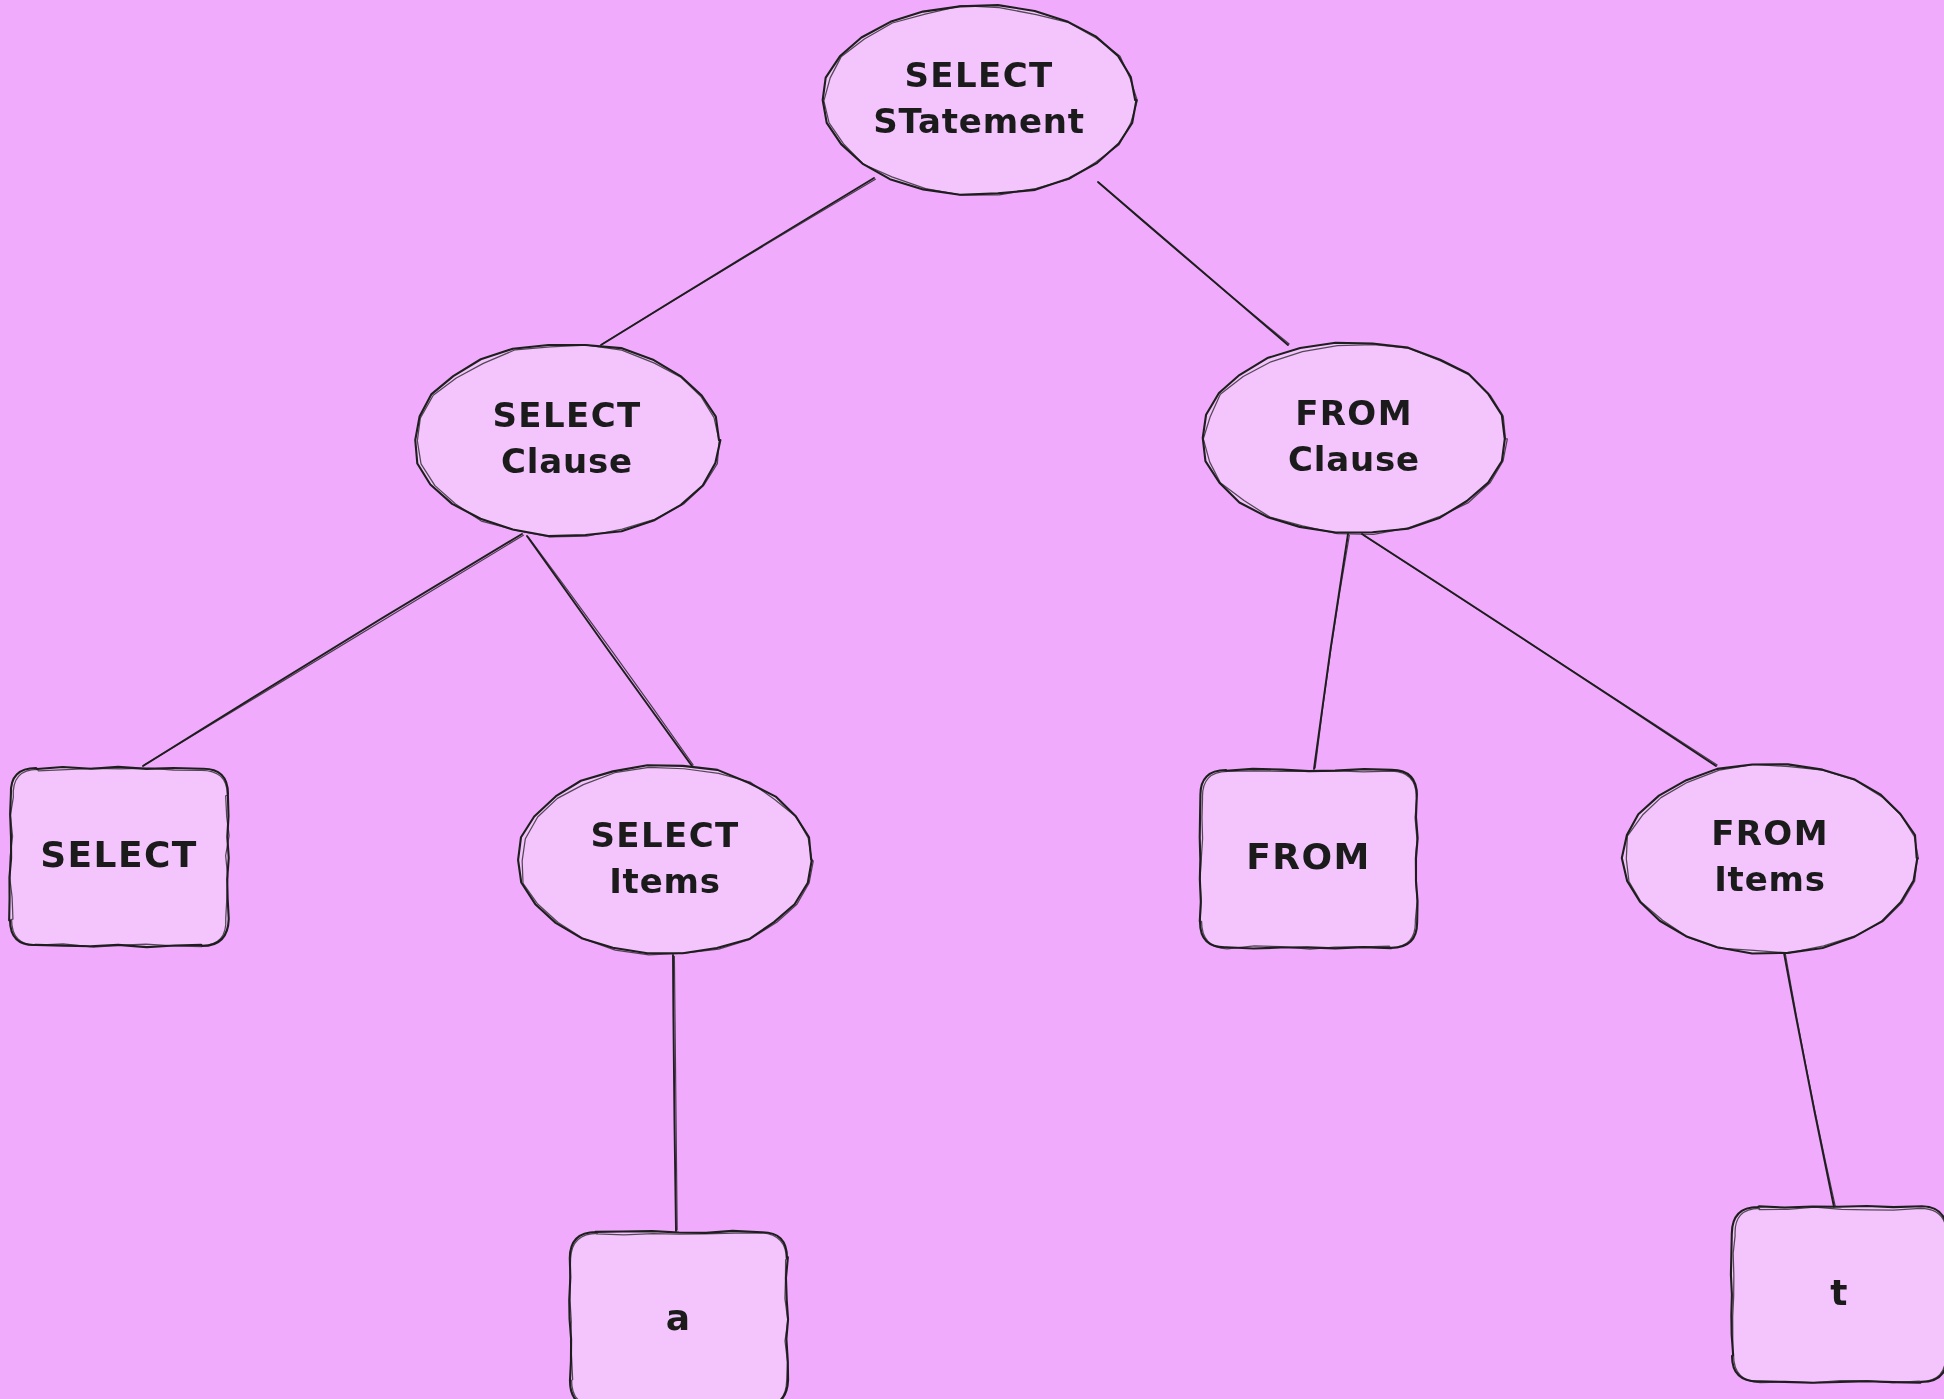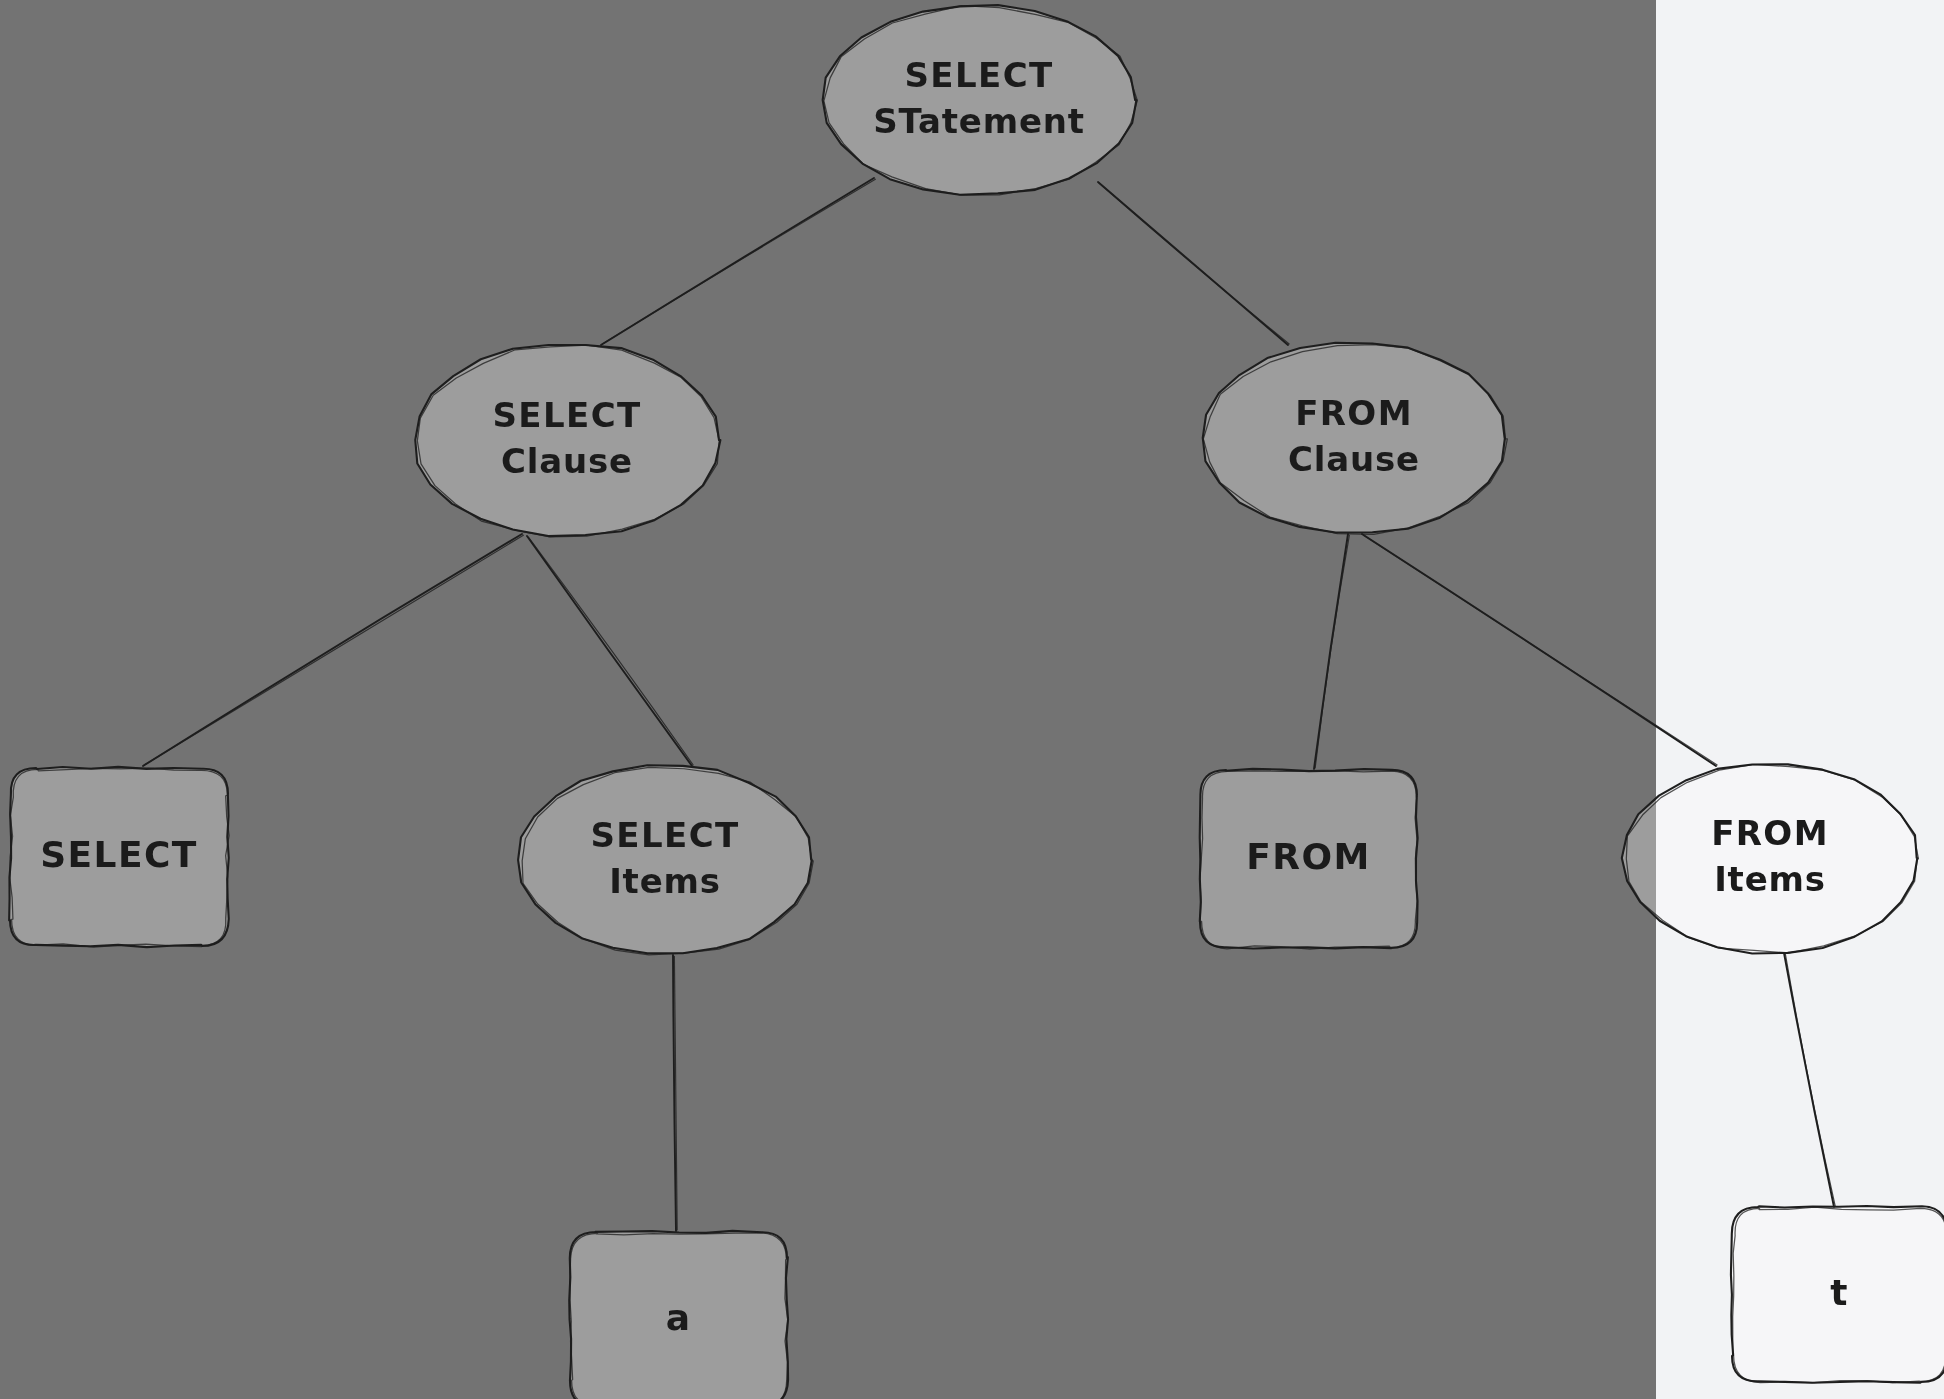--- a/index.html
+++ b/index.html
@@ -8,23 +8,23 @@
     background: #f2f3f5;
   }
   body {
     width: 1944px;
     height: 1399px;
     overflow: hidden;
     font-family: "DejaVu Sans", sans-serif;
   }
   #canvas {
     position: relative;
-    width: 1656px;
+    width: 1944px;
     height: 1399px;
-    background: #737373;
+    background: #f0abfc;
   }
   svg.diagram {
     position: absolute;
     top: 0;
     left: 0;
     width: 1944px;
     height: 1399px;
     display: block;
   }
   .node-shape {

